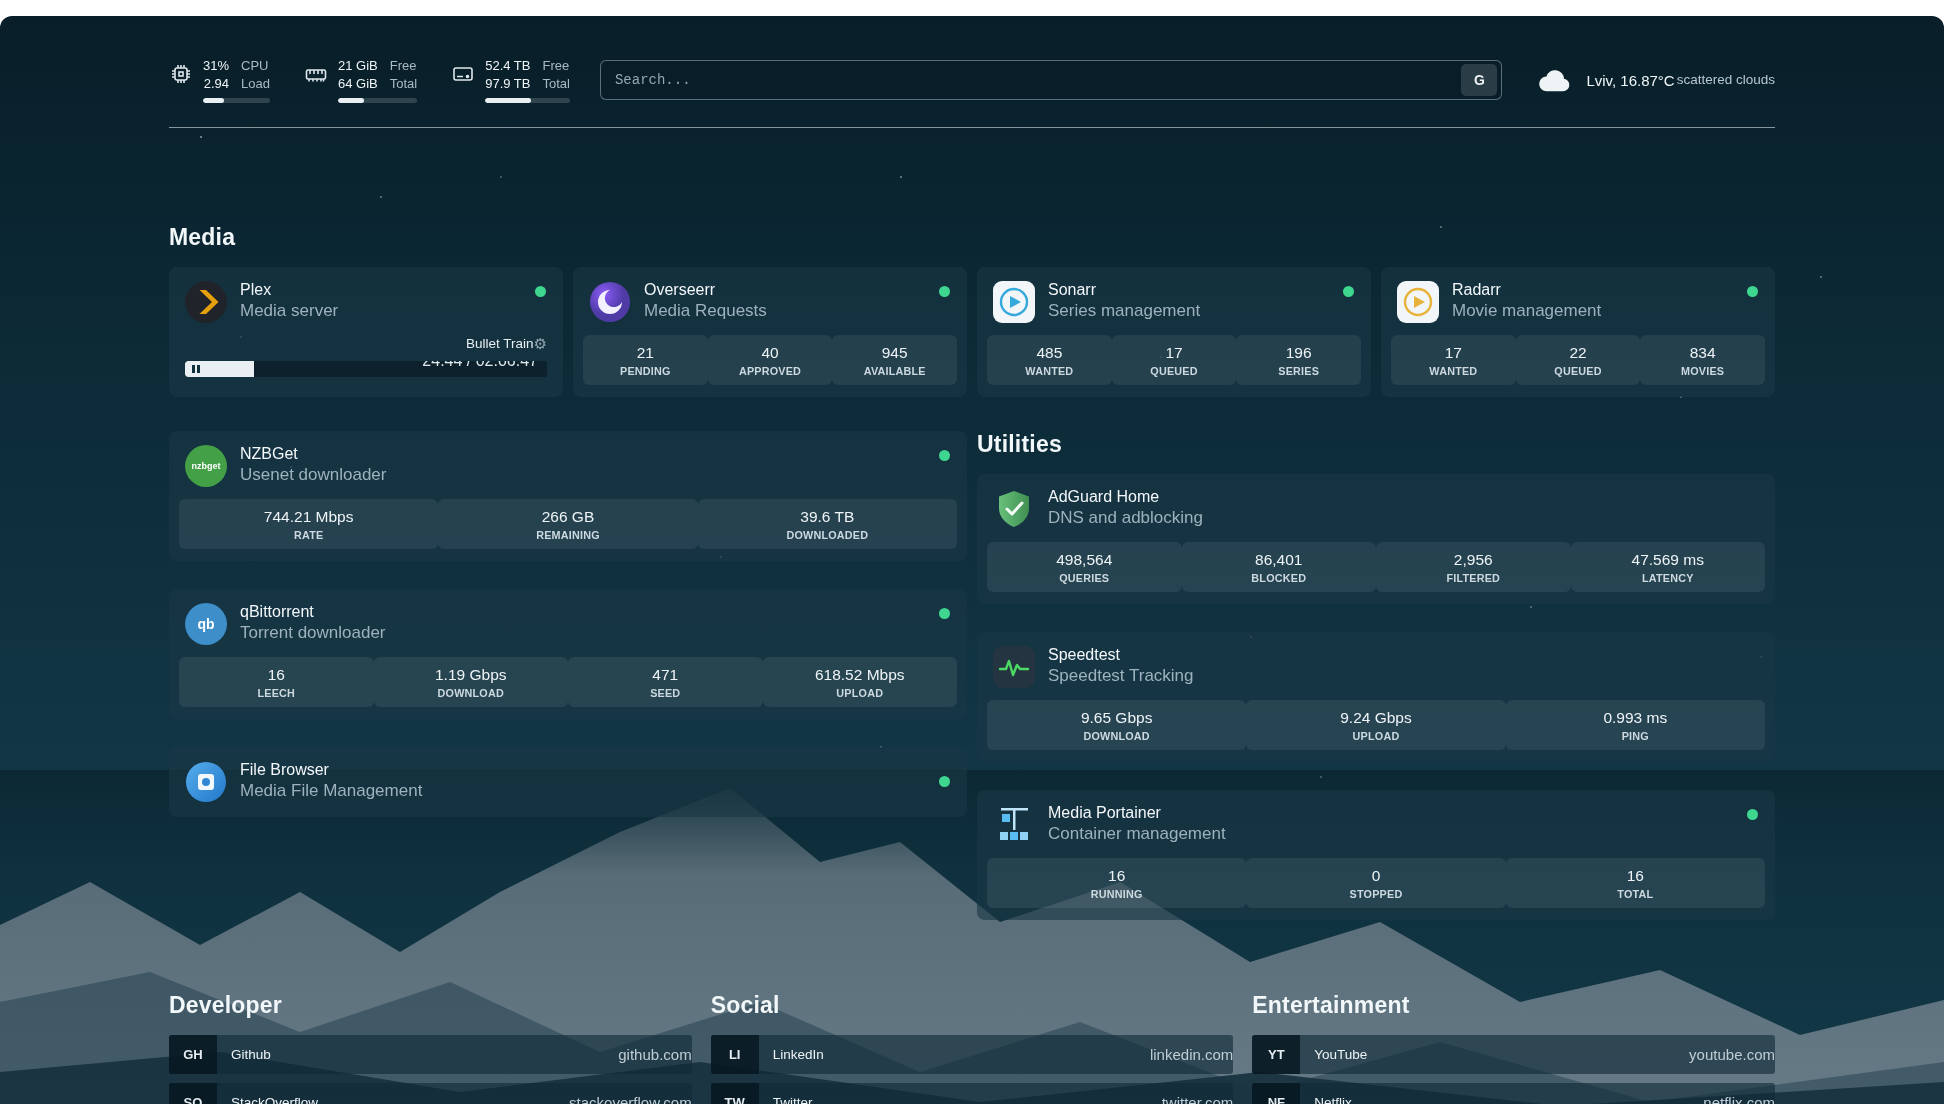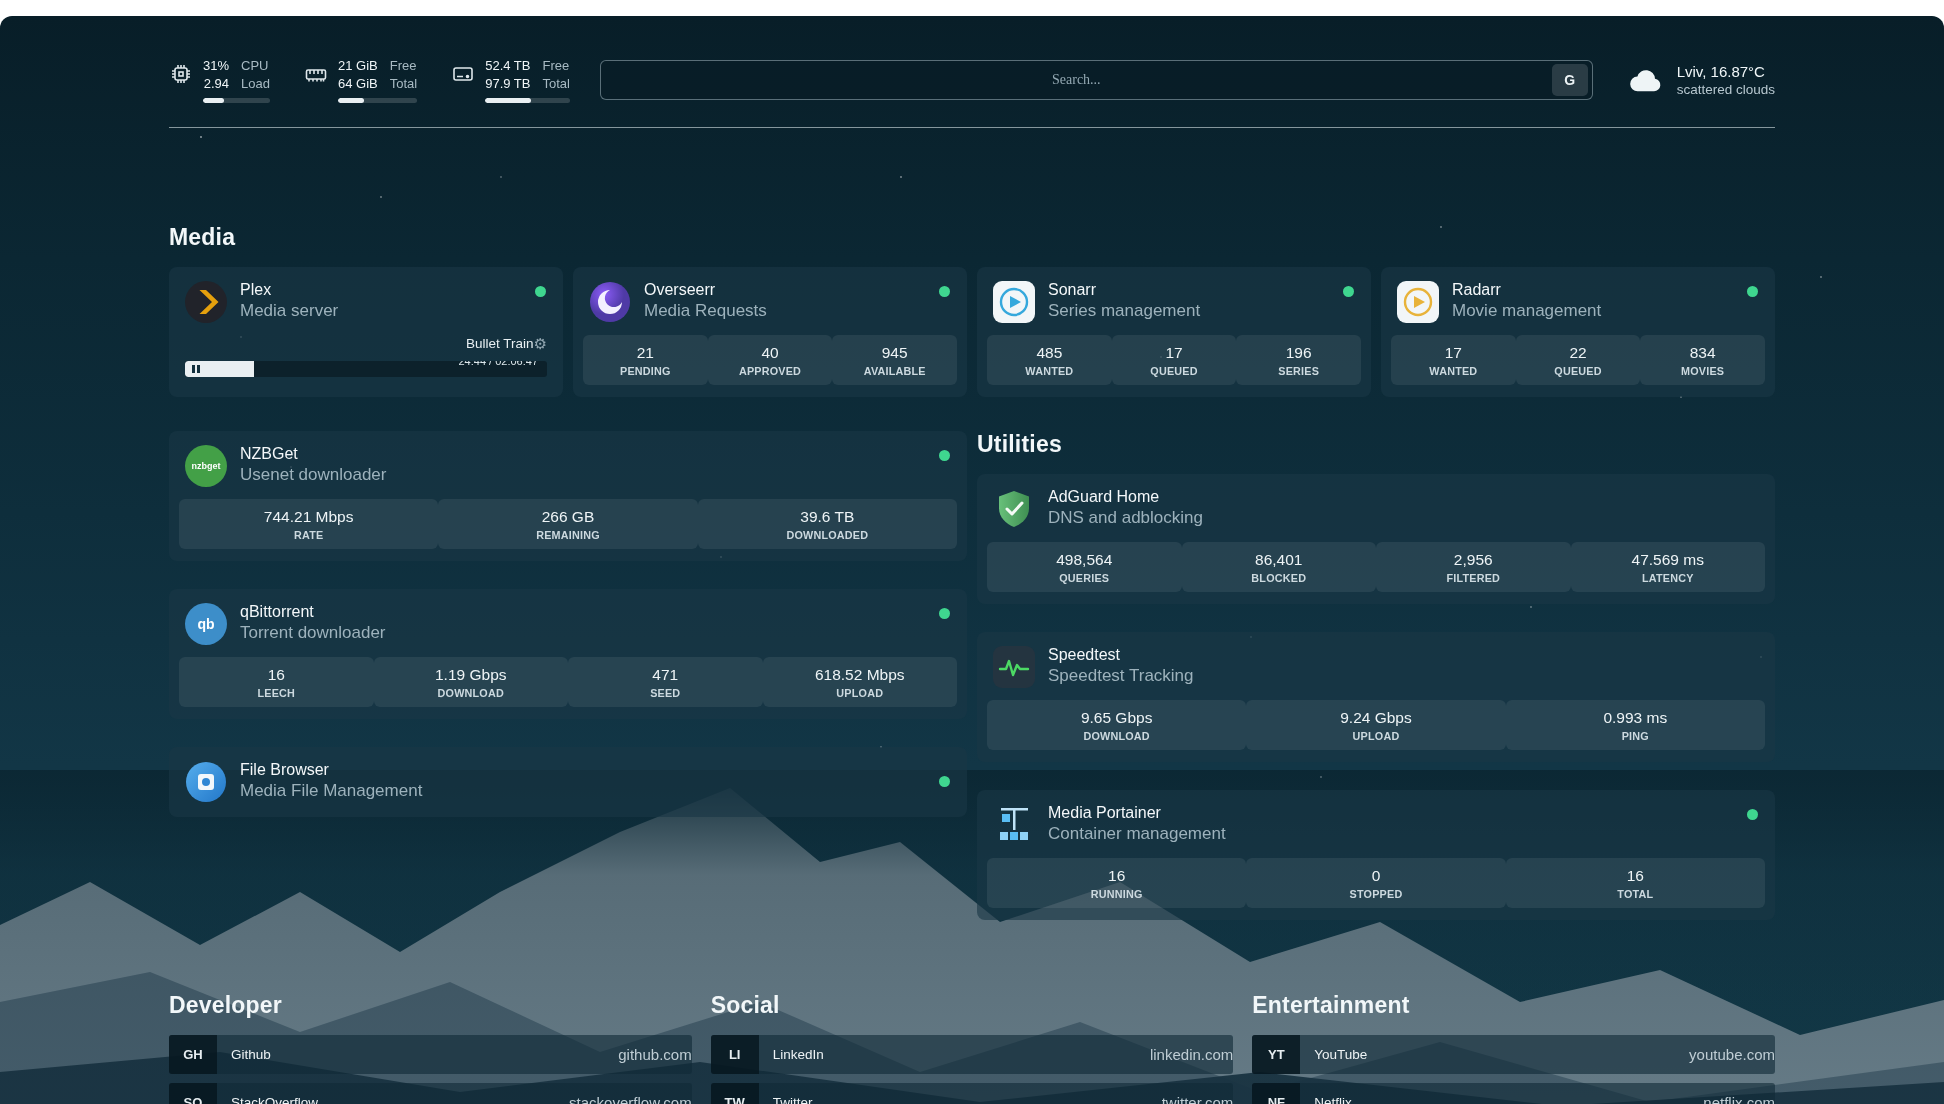--- a/index.html
+++ b/index.html
@@ -33,28 +33,28 @@
   .mcol { display:flex; flex-direction:column; gap:1px; font-size:13px; line-height:1.3; }
   .mcol.vals { color:#f0f5f7; text-align:right; }
   .mcol.labs { color:#a8bac3; }
   .mbar { margin-top:5px; height:5px; border-radius:3px; background:rgba(255,255,255,0.16); overflow:hidden; }
   .mbar .fill { height:100%; background:#e9eff2; border-radius:3px; }
 
   .searchwrap { flex:1; margin:0 34px 0 30px; }
   .searchbox { position:relative; height:40px; border:1px solid rgba(190,210,220,0.45); border-radius:6px;
     background:rgba(8,27,36,0.55); display:flex; align-items:center; }
   .searchbox input { flex:1; background:transparent; border:none; outline:none; color:#e8f0f3;
-    font-size:14px; padding:0 14px; font-family:Liberation Serif, serif;text-align:center; }
+    font-size:14px; padding:0 14px; font-family:Liberation Mono, monospace; }
   .searchbox input::placeholder { color:#93a8b2; }
   .provider-btn { width:36px; height:32px; margin-right:4px; border-radius:5px; background:rgba(255,255,255,0.14);
     color:#eef4f6; font-size:14px; font-weight:bold; display:flex; align-items:center; justify-content:center; cursor:pointer; }
 
   .weather { display:flex; align-items:center; gap:12px; }
   .weather-icon { width:38px; height:30px; color:#eef4f6; }
-  .weather-text { display:flex; flex-direction:column; gap:2px; }
+  .weather-text { display:flex; flex-direction:row; gap:2px; }
   .weather-loc { font-size:15px; color:#f0f6f8; }
   .weather-cond { font-size:13.5px; color:#b7c7cf; }
 
   .divider { margin-top:24px; border-bottom:1.5px solid rgba(235,245,248,0.55); }
 
   
   .section-title { font-size:23px; font-weight:700; color:#f2f7f9; letter-spacing:.2px; }
   .media-title { margin-top:96px; margin-bottom:16px; }
   .media-grid { display:grid; grid-template-columns:repeat(4,1fr); gap:10px; }
 
@@ -75,21 +75,21 @@
   .plex-media { padding:0 16px 14px; }
   .np-row { display:flex; align-items:center; justify-content:flex-end; margin-bottom:8px; }
   .np-title { font-size:13.5px; color:#e8eff2; }
   .gear { color:#93a7b1; font-size:15px; cursor:pointer; }
   .ptrack { position:relative; height:16px; border-radius:3px; background:rgba(6,22,30,0.6); overflow:hidden; }
   .pfill { position:absolute; left:0; top:0; bottom:0; background:#e9eff2; border-radius:3px 0 0 3px;
     display:flex; align-items:center; padding-left:7px; }
   .pause { display:flex; gap:2.5px; cursor:pointer; }
   .pause i { display:block; width:2.5px; height:8px; background:#11303e; }
   .ptime { position:absolute; right:9px; top:0; bottom:17px; display:flex; align-items:center;
-    font-size:11px; color:#dde8ed; }
+    font-size:16px; color:#dde8ed; }
 
   .two-col { display:grid; grid-template-columns:1fr 1fr; gap:10px; margin-top:34px; }
   .col-title { margin-bottom:16px; }
   .col .card { margin-bottom:28px; }
   .col .card:last-child { margin-bottom:0; }
 
   
   .bookmarks { display:grid; grid-template-columns:1fr 1fr 1fr; gap:19px; margin-top:72px; padding-bottom:54px; }
   .bm-row { display:flex; align-items:center; height:39px; background:rgba(16,42,55,0.62); border-radius:3px;
     overflow:hidden; margin-bottom:9px; cursor:pointer; }

